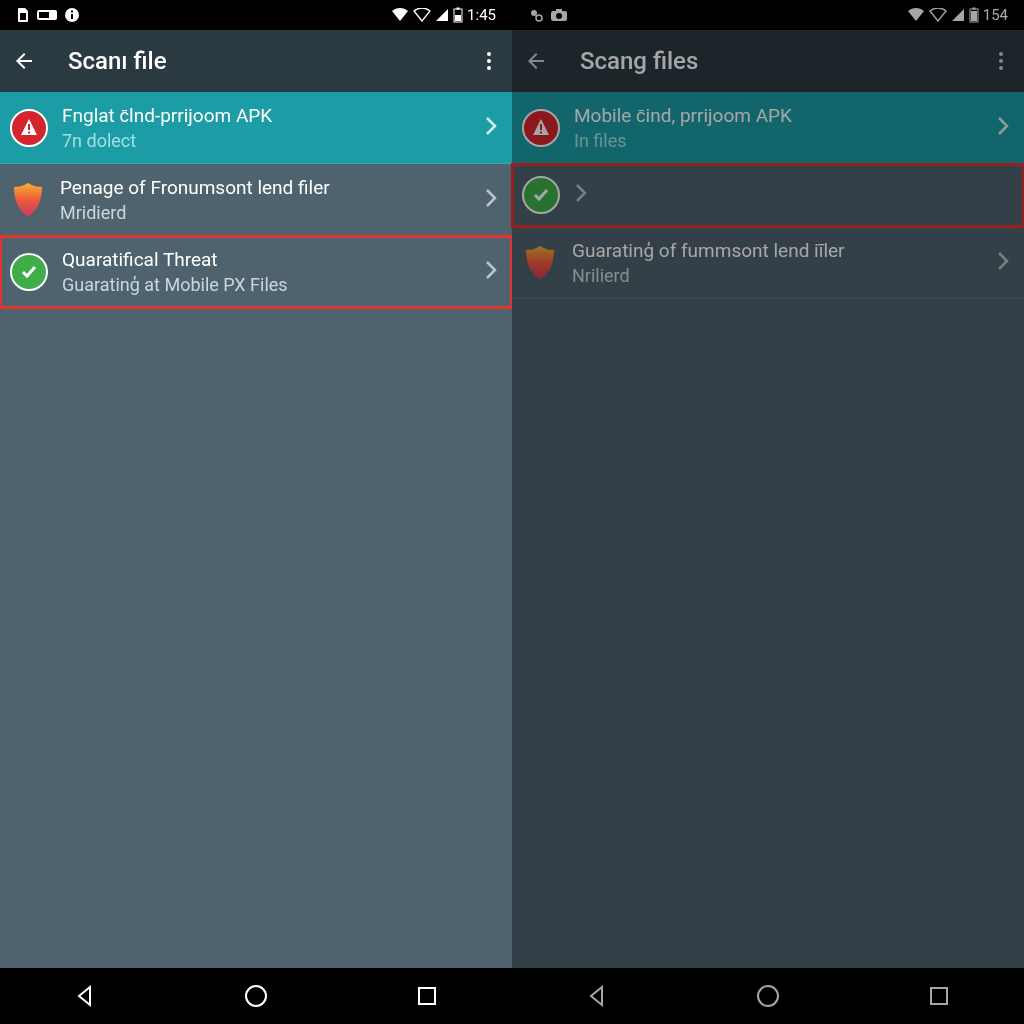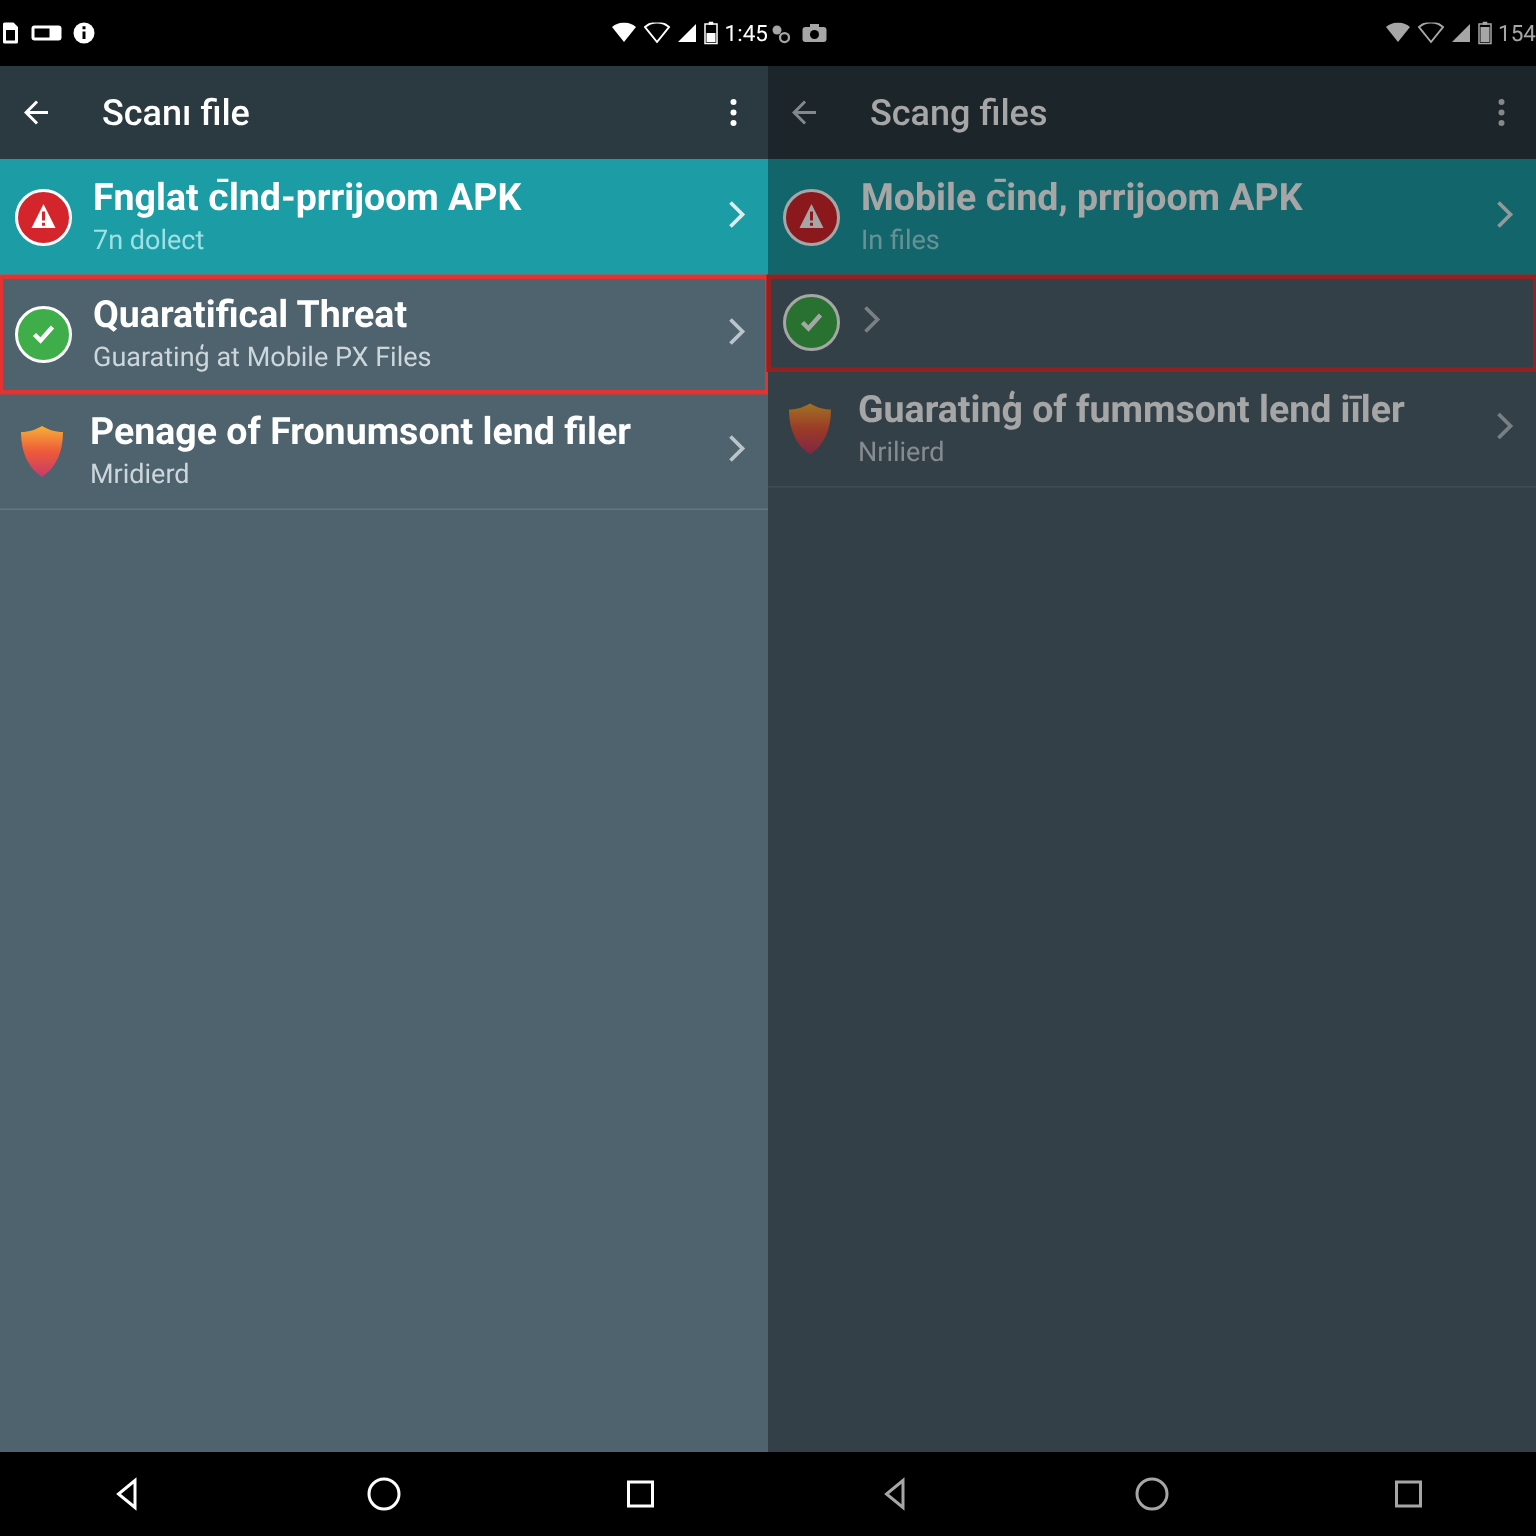--- a/index.html
+++ b/index.html
@@ -13,26 +13,26 @@
   }
   .phone {
     width: 512px;
     height: 1024px;
     display: flex;
     flex-direction: column;
     position: relative;
   }
   .phone.right { filter: brightness(0.65); }
   .statusbar {
-    height: 44px;
+    height: 30px;
     background: #000;
     display: flex;
     align-items: center;
     justify-content: space-between;
-    padding: 0 0;
+    padding: 0 16px;
     color: #fff;
     font-size: 15px;
   }
   .status-left, .status-right { display: flex; align-items: center; gap: 6px; }
   .status-right { gap: 4px; }
   .appbar {
     height: 62px;
     background: #2b3940;
     display: flex;
     align-items: center;
@@ -57,22 +57,22 @@
     align-items: center;
     padding: 12px 14px 12px 10px;
     gap: 14px;
     border-bottom: 1px solid rgba(255,255,255,0.12);
     position: relative;
   }
   .row.teal { background: #1c9ca5; }
   .row .texts { flex: 1; min-width: 0; }
   .row .title {
     color: #fff;
-    font-size: 25px;
-    font-weight: 700;
+    font-size: 19px;
+    font-weight: 400;
     margin-bottom: 3px;
   }
   .row .sub {
     color: #cdd7db;
     font-size: 18px;
   }
   .row.teal .sub { color: #9fe0e4; }
   .row .chev { flex-shrink: 0; }
   .row.redbox { outline: 3px solid #e3322f; outline-offset: -2px; }
   .icon-circle {
@@ -174,37 +174,20 @@
             <rect x="8" y="13.5" width="2" height="2" fill="#d5252c"></rect>
           </svg>
       </div>
       <div class="texts">
         <div class="title">Fnglat c̄lnd-prrijoom APK</div>
         <div class="sub">7n dolect</div>
       </div>
       <span class="chev">
         <svg width="14" height="22" viewBox="0 0 14 22">
             <path fill="none" stroke="#d7eff0" stroke-width="2.5" d="M3 3l8 8-8 8"></path>
-          </svg>
-      </span>
-    </div>
-
-    <div class="row redbox">
-      <div class="icon-circle check">
-        <svg width="20" height="20" viewBox="0 0 20 20">
-            <path fill="none" stroke="#fff" stroke-width="3" d="M4 10l4 4 8-9"></path>
-          </svg>
-      </div>
-      <div class="texts">
-        <div class="title">Quaratifical Threat</div>
-        <div class="sub">Guaratinģ at Mobile PX Files</div>
-      </div>
-      <span class="chev">
-        <svg width="14" height="22" viewBox="0 0 14 22">
-            <path fill="none" stroke="#b9c5ca" stroke-width="2.5" d="M3 3l8 8-8 8"></path>
           </svg>
       </span>
     </div>
 
     <div class="row">
       <div class="shield-icon">
         <svg width="34" height="38" viewBox="0 0 34 38">
           <defs>
             <linearGradient id="gL" x1="0" y1="0" x2="0" y2="1">
               <stop offset="0" stop-color="#f7b037"></stop>
@@ -218,20 +201,37 @@
       <div class="texts">
         <div class="title">Penage of Fronumsont lend filer</div>
         <div class="sub">Mridierd</div>
       </div>
       <span class="chev">
         <svg width="14" height="22" viewBox="0 0 14 22">
             <path fill="none" stroke="#b9c5ca" stroke-width="2.5" d="M3 3l8 8-8 8"></path>
           </svg>
       </span>
     </div>
+
+    <div class="row redbox">
+      <div class="icon-circle check">
+        <svg width="20" height="20" viewBox="0 0 20 20">
+            <path fill="none" stroke="#fff" stroke-width="3" d="M4 10l4 4 8-9"></path>
+          </svg>
+      </div>
+      <div class="texts">
+        <div class="title">Quaratifical Threat</div>
+        <div class="sub">Guaratinģ at Mobile PX Files</div>
+      </div>
+      <span class="chev">
+        <svg width="14" height="22" viewBox="0 0 14 22">
+            <path fill="none" stroke="#b9c5ca" stroke-width="2.5" d="M3 3l8 8-8 8"></path>
+          </svg>
+      </span>
+    </div>
   </div>
 
   <div class="navbar">
     <span class="btn">
       <svg width="24" height="24" viewBox="0 0 24 24">
           <path fill="none" stroke="#fff" stroke-width="2" d="M17 3L6 12l11 9z"></path>
         </svg>
     </span>
     <span class="btn">
       <svg width="26" height="26" viewBox="0 0 26 26">

